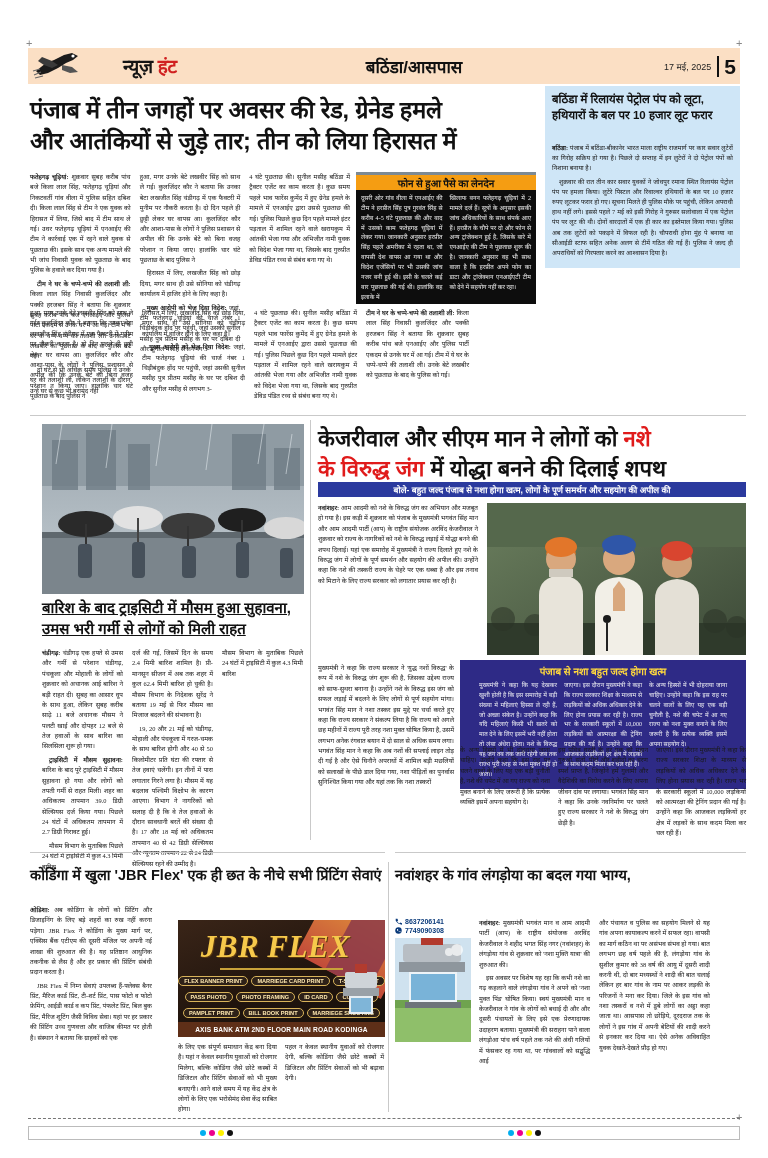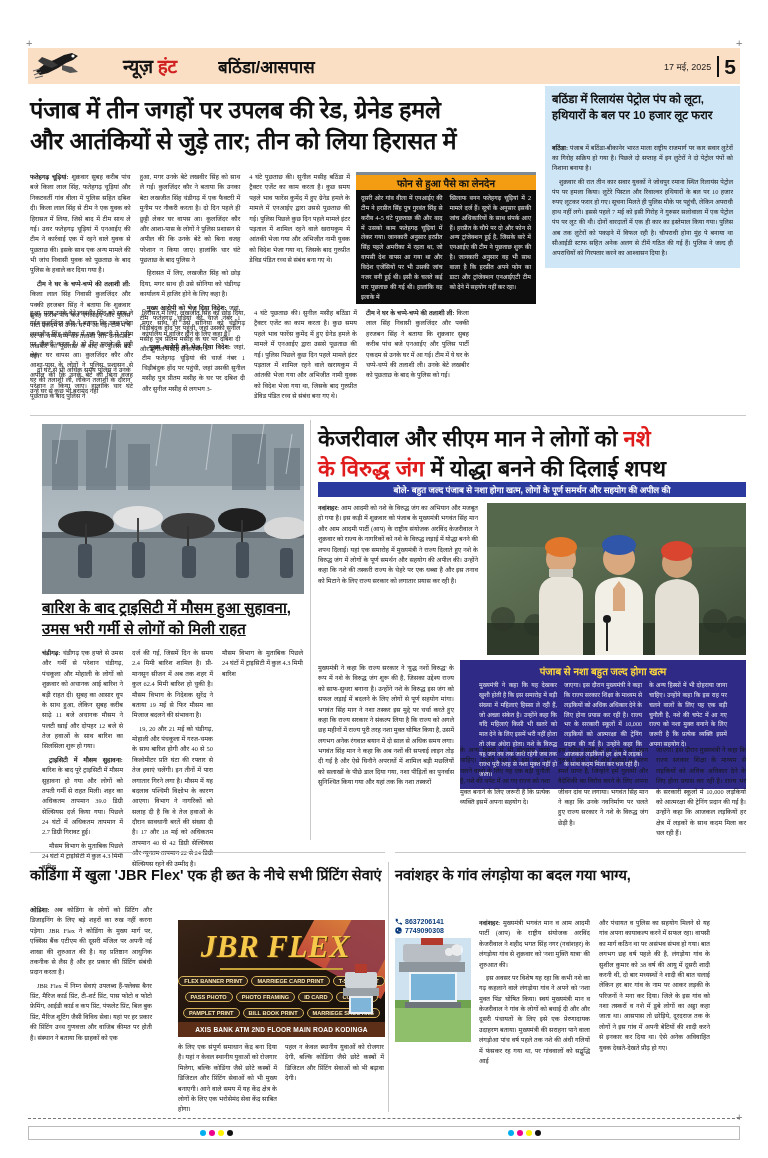--- a/index.html
+++ b/index.html
@@ -15,21 +15,21 @@
   .cropmark { position:absolute; color:#888; font-size:11px; line-height:1; font-family:"Liberation Sans",sans-serif; }
 
   
   .masthead { position:absolute; left:28px; top:48px; width:712px; height:36px; display:flex; align-items:stretch; }
   .mh-logo { width:190px; background:#fbdfc4; display:flex; align-items:center; padding-left:4px; position:relative; }
   .eagle { width:52px; height:30px; position:relative; flex:0 0 52px; }
   .eagle svg { width:100%; height:100%; display:block; }
   .mh-name { font-family:"Liberation Sans",sans-serif; font-weight:bold; font-size:19px; letter-spacing:-.3px;margin-left:39px; }
   .mh-name .w1 { color:#141414; }
   .mh-name .w2 { color:#d02020; }
-  .mh-section { flex:1; background:#fbdfc4; display:flex; align-items:center; }
+  .mh-section { flex:1; background:#fbdfc4; display:flex; align-items:center; justify-content:center; }
   .mh-section span { font-family:"Liberation Sans",sans-serif; font-weight:bold; font-size:17px; color:#111; }
   .mh-right { width:130px; background:#fbdfc4; display:flex; align-items:center; justify-content:flex-end; padding-right:4px; gap:6px; }
   .mh-date { font-size:9px; font-family:"Liberation Sans",sans-serif; color:#222; }
   .mh-page { font-family:"Liberation Sans",sans-serif; font-weight:bold; font-size:21px; color:#111;
              border-left:2px solid #111; padding-left:5px; line-height:1; }
 
   
   .body-col { font-size:6.4px; line-height:1.62; text-align:justify; color:#1a1a1a; hyphens:auto; }
   .body-col p { margin-bottom:3px; text-indent:7px; }
   .body-col p.lead { text-indent:0; }
@@ -44,21 +44,21 @@
   .blue-box h2 { font-family:"Liberation Sans",sans-serif; font-weight:bold; font-size:11.5px; line-height:1.35; color:#111; margin-bottom:20px; }
   .blue-box .body-col { font-size:6.3px; }
 
   .lead-cols { position:absolute; left:30px; top:172px; width:320px; display:flex; gap:9px; }
   .lead-cols > div { width:103px; }
 
   .photo { position:relative; overflow:hidden; background:#9aa7b2; }
   .car-photo { position:absolute; left:356px; top:172px; width:180px; height:132px; }
   .orange-bar { position:absolute; left:356px; top:175px; width:180px; height:15px; background:#f59d12;
                 display:flex; align-items:center; justify-content:center; }
-  .orange-bar span { font-family:Liberation Sans, sans-serif; font-weight:bold; font-size:10px; color:#111; }
+  .orange-bar span { font-family:Liberation Serif, serif; font-weight:bold; font-size:10px; color:#111; }
   .black-box { position:absolute; left:356px; top:190px; width:180px; height:114px; background:#0d0d0d; color:#fff;
                padding:4px 5px; display:flex; gap:7px; }
   .black-box .body-col { color:#f2f2f2; font-size:6.1px; width:82px; }
 
   .lead-cols2 { position:absolute; left:30px; top:308px; width:506px; display:flex; gap:9px; }
   .lead-cols2 > div { width:103px; }
 
   
   .rain-photo { position:absolute; left:42px; top:424px; width:262px; height:170px; }
   .rain-head { position:absolute; left:42px; top:598px; width:262px;text-decoration:underline; }
@@ -164,21 +164,21 @@
     <div class="mh-section">
       <span>बठिंडा/आसपास</span>
     </div>
     <div class="mh-right">
       <span class="mh-date">17 मई, 2025</span>
       <span class="mh-page">5</span>
     </div>
   </div>
 
   <div class="lead-head">
-    <div class="ln">पंजाब में तीन जगहों पर उपलब की रेड, ग्रेनेड हमले</div>
+    <div class="ln">पंजाब में तीन जगहों पर अवसर की रेड, ग्रेनेड हमले</div>
     <div class="ln">और आतंकियों से जुड़े तार; तीन को लिया हिरासत में</div>
   </div>
 
   <div class="blue-box">
     <h2>बठिंडा में रिलायंस पेट्रोल पंप को लूटा, हथियारों के बल पर 10 हजार लूट फरार</h2>
     <div class="body-col">
       <p class="lead"><span class="dateline">बठिंडा:</span><span> पंजाब में बठिंडा-बीकानेर भारत माला राष्ट्रीय राजमार्ग पर कार सवार लुटेरों का गिरोह सक्रिय हो गया है। पिछले दो सप्ताह में इन लुटेरों ने दो पेट्रोल पंपों को निशाना बनाया है।</span></p>
       <p><span>शुक्रवार की रात तीन कार सवार युवकों ने जोधपुर रमाना स्थित रिलायंस पेट्रोल पंप पर हमला किया। लुटेरे पिस्टल और रिवाल्वर हथियारों के बल पर 10 हजार रुपए लूटकर फरार हो गए। सूचना मिलते ही पुलिस मौके पर पहुंची, लेकिन अपराधी हाथ नहीं लगे। इससे पहले 7 मई को इसी गिरोह ने गुरुसर सलोवाला में एक पेट्रोल पंप पर लूट की थी। दोनों वारदातों में एक ही कार का इस्तेमाल किया गया। पुलिस अब तक लुटेरों को पकड़ने में विफल रही है। चौपराधी होना मुंह पे बनाया ​था सीआईडी स्टाफ सहित अनेक अलग से टीमें गठित की गई हैं। पुलिस ने जल्द ही अपराधियों को गिरफ्तार करने का आश्वासन दिया है।</span></p>
     </div>
   </div>

